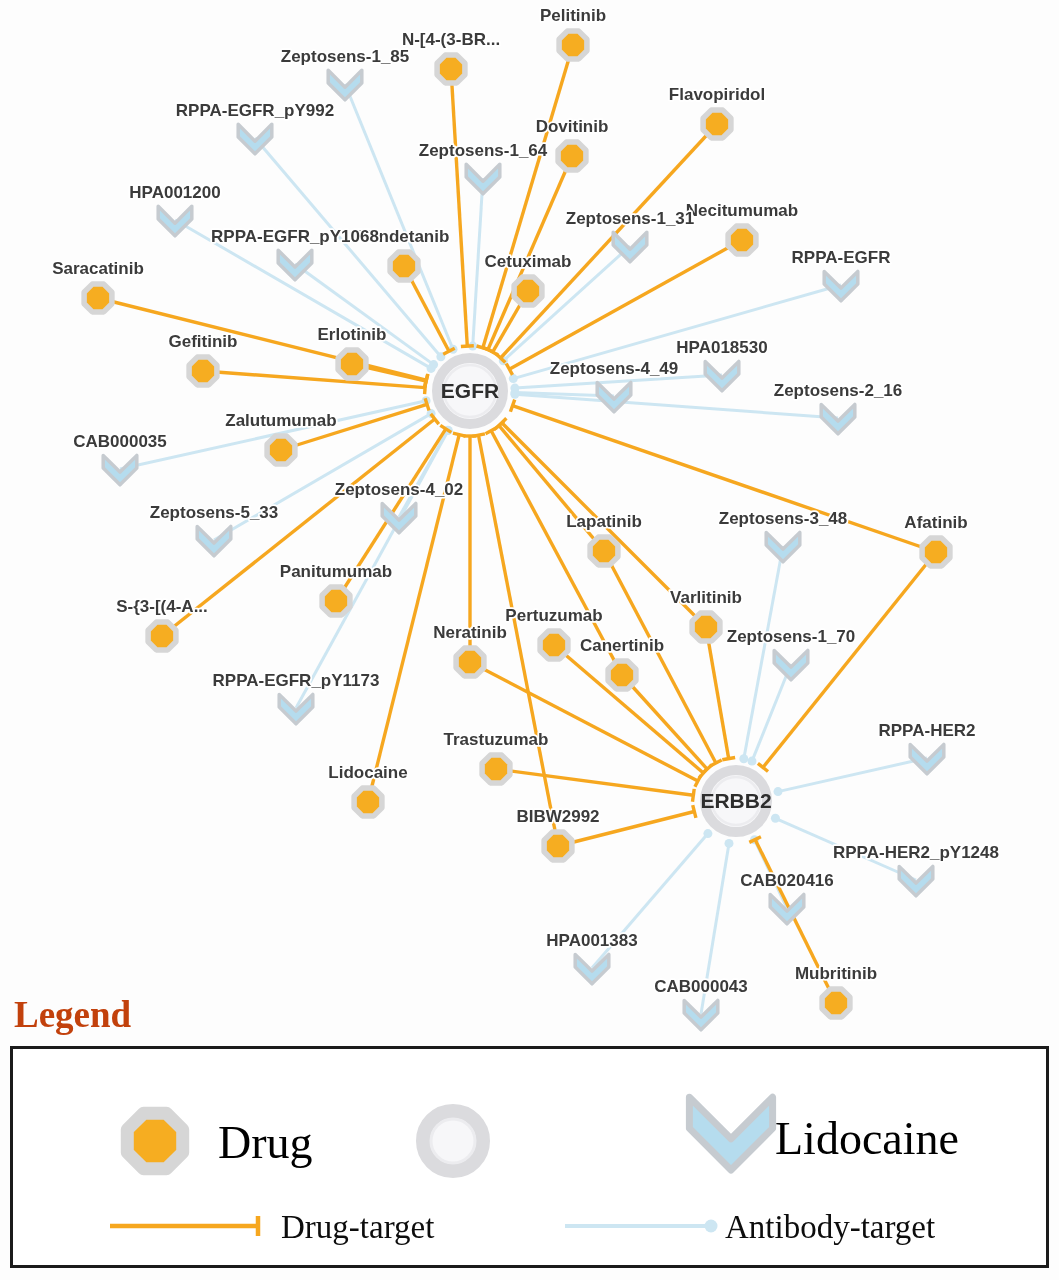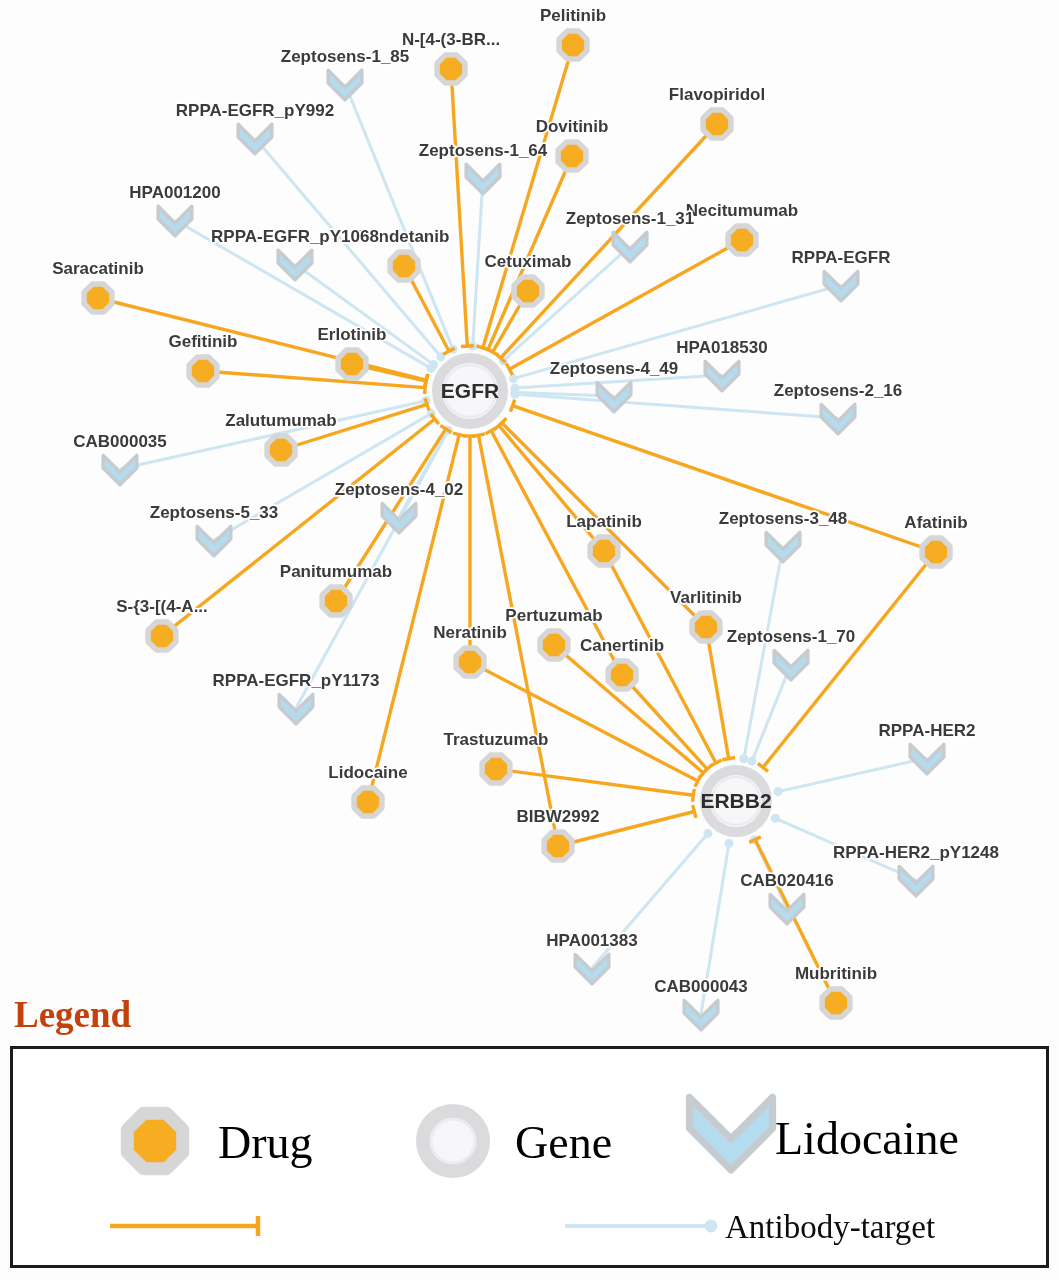--- a/index.html
+++ b/index.html
@@ -245,31 +245,31 @@
 
     <svg class="li" style="left:92px;top:42px;" width="100" height="100">
       <path d="M50,20 L71.2,28.8 L80,50 L71.2,71.2 L50,80 L28.8,71.2 L20,50 L28.8,28.8 Z" fill="#F6AD21" stroke="#D6D6D6" stroke-width="13" stroke-linejoin="round" transform="rotate(22.5 50 50)"></path>
     </svg>
     <div class="li legend-node-label" style="left:205px;top:66px;">Drug</div>
 
     <svg class="li" style="left:394px;top:46px;" width="92" height="92">
       <circle cx="46" cy="46" r="30" fill="#F7F7F9" stroke="#DBDBDE" stroke-width="14"></circle>
       <circle cx="46" cy="46" r="22" fill="none" stroke="#ECECEF" stroke-width="3"></circle>
     </svg>
-    <div class="li legend-node-label" style="left:502px;top:66px;">Gene</div>
 
     <svg class="li" style="left:660px;top:36px;" width="116" height="100">
       <path d="M16.4,12.2 L58,53.8 L99.6,12.2 L99.6,43.4 L58,85 L16.4,43.4 Z" fill="#B5DCEE" stroke="#C6CBD0" stroke-width="7" stroke-linejoin="round"></path>
     </svg>
     <div class="li legend-node-label" style="left:762px;top:62px;">Lidocaine</div>
 
     <svg class="li" style="left:93px;top:164px;" width="175" height="26">
       <line x1="4" y1="13" x2="152" y2="13" stroke="#F6A71F" stroke-width="4.5"></line>
       <line x1="152" y1="3" x2="152" y2="23" stroke="#F6A71F" stroke-width="4.5"></line>
     </svg>
+    <div class="li legend-edge-label" style="left:268px;top:158px;">Drug-target</div>
 
     <svg class="li" style="left:548px;top:164px;" width="165" height="26">
       <line x1="4" y1="13" x2="144" y2="13" stroke="#CDE6F2" stroke-width="4"></line>
       <circle cx="150" cy="13" r="6.5" fill="#CDE6F2"></circle>
     </svg>
     <div class="li legend-edge-label" style="left:712px;top:158px;text-align:right;">Antibody-target</div>
 
   </div>
 </div>
 

